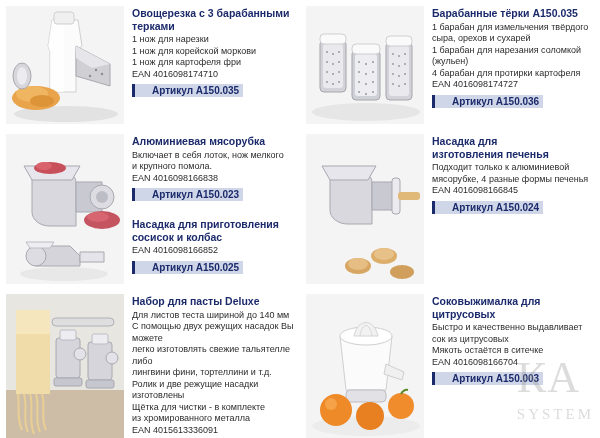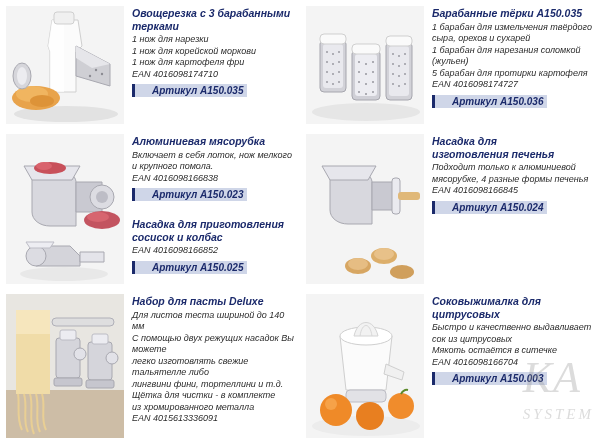--- a/index.html
+++ b/index.html
@@ -12,21 +12,20 @@
     background: #ffffff;
     font-family: "Liberation Sans", sans-serif;
     color: #1a1a1a;
     overflow: hidden;
     position: relative;
   }
   .catalog {
     position: relative;
     width: 600px;
     height: 438px;
-    font-style: italic;
   }
   .row {
     display: flex;
     width: 600px;
   }
   .cell {
     width: 300px;
     box-sizing: border-box;
     display: flex;
     padding: 6px 4px 4px 6px;
@@ -206,21 +205,21 @@
             </g>
           </g>
         </svg>
       </div>
       <div class="txt">
         <div class="title">Барабанные тёрки A150.035</div>
         <div class="desc">1 барабан  для измельчения твёрдого</div>
         <div class="desc">сыра, орехов и сухарей</div>
         <div class="desc">1 барабан для нарезания соломкой</div>
         <div class="desc">(жульен)</div>
-        <div class="desc">5 барабан для протирки картофеля</div>
+        <div class="desc">4 барабан для протирки картофеля</div>
         <div class="ean">EAN 4016098174727</div>
         <div class="art">Артикул A150.036</div>
       </div>
     </div>
   </div>
 
   <div class="row">
 
     <div class="cell">
       <div class="thumb tall">
@@ -332,20 +331,21 @@
 
           <rect x="46" y="24" width="62" height="8" rx="4" fill="#dededf" stroke="#b0b0b8"></rect>
         </svg>
       </div>
       <div class="txt">
         <div class="title">Набор для пасты Deluxe</div>
         <div class="desc">Для листов теста шириной до 140 мм</div>
         <div class="desc">С помощью двух режущих насадок Вы можете</div>
         <div class="desc">легко изготовлять свежие тальятелле либо</div>
         <div class="desc">лингвини фини, тортеллини и т.д.</div>
+        <div class="desc">Ролик и две режущие насадки изготовлены</div>
         <div class="desc">Щётка для чистки - в комплекте</div>
         <div class="desc">из хромированного металла</div>
         <div class="ean">EAN 4015613336091</div>
 
       </div>
     </div>
 
     <div class="cell">
       <div class="thumb tall">
         <svg width="118" height="150" viewBox="0 0 118 150">

